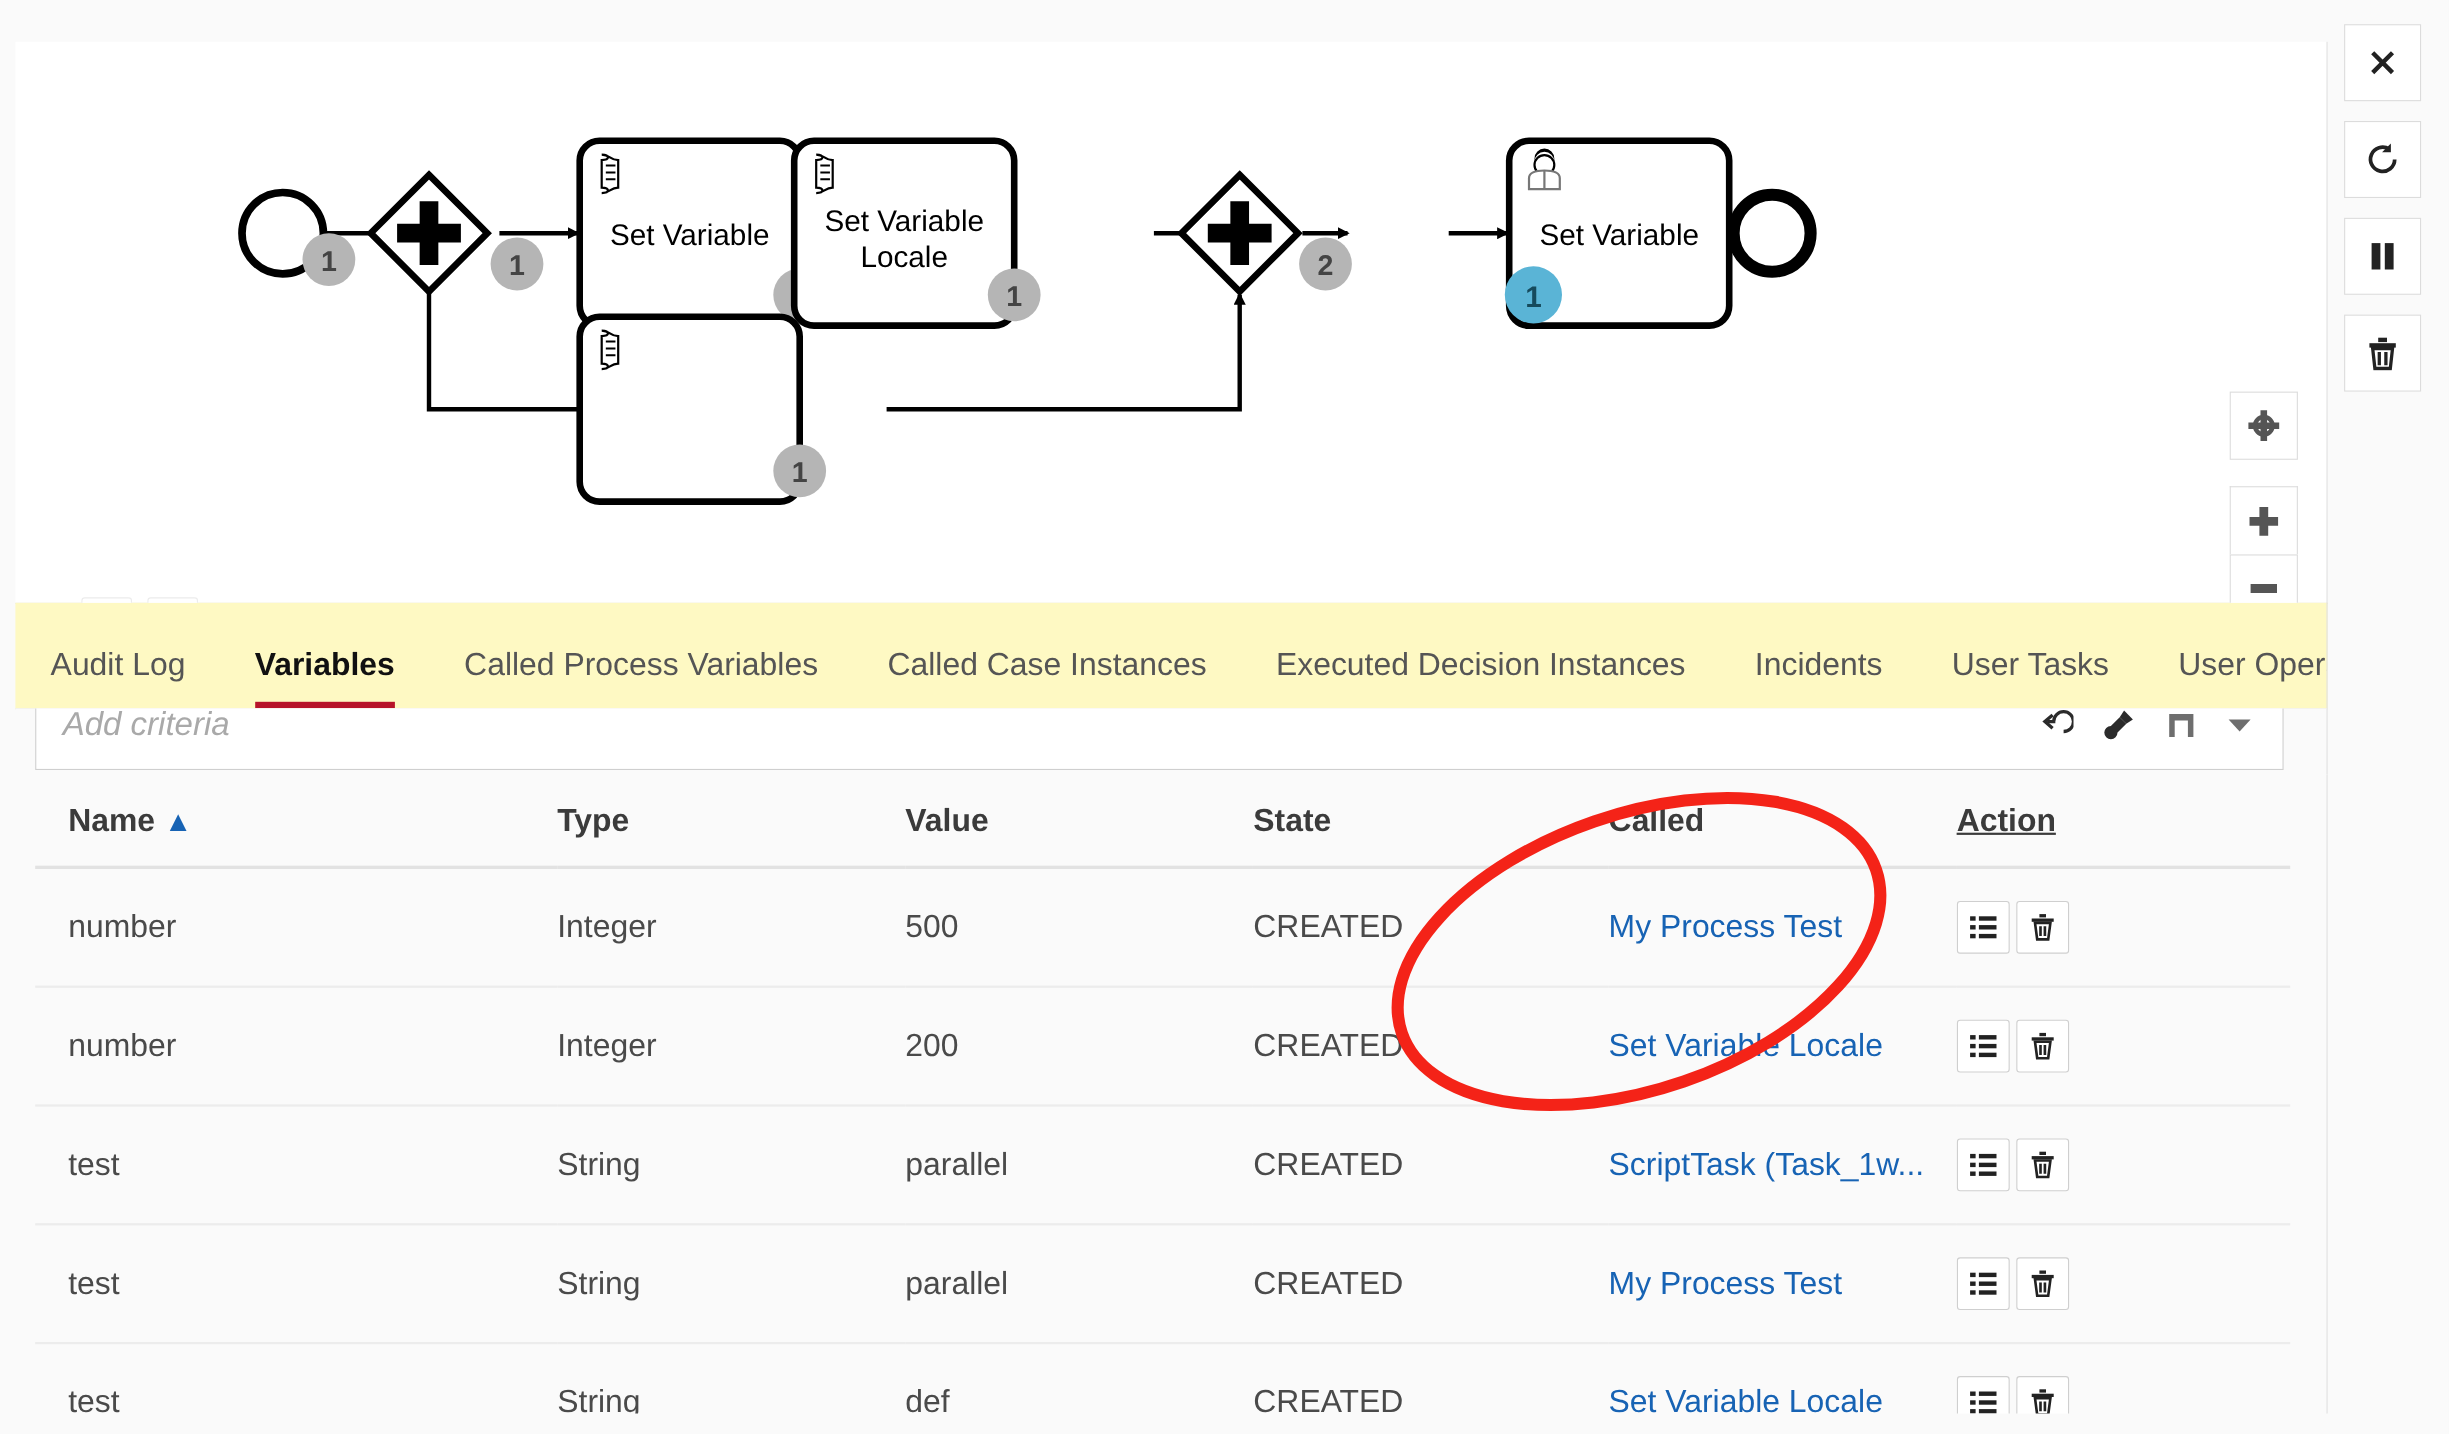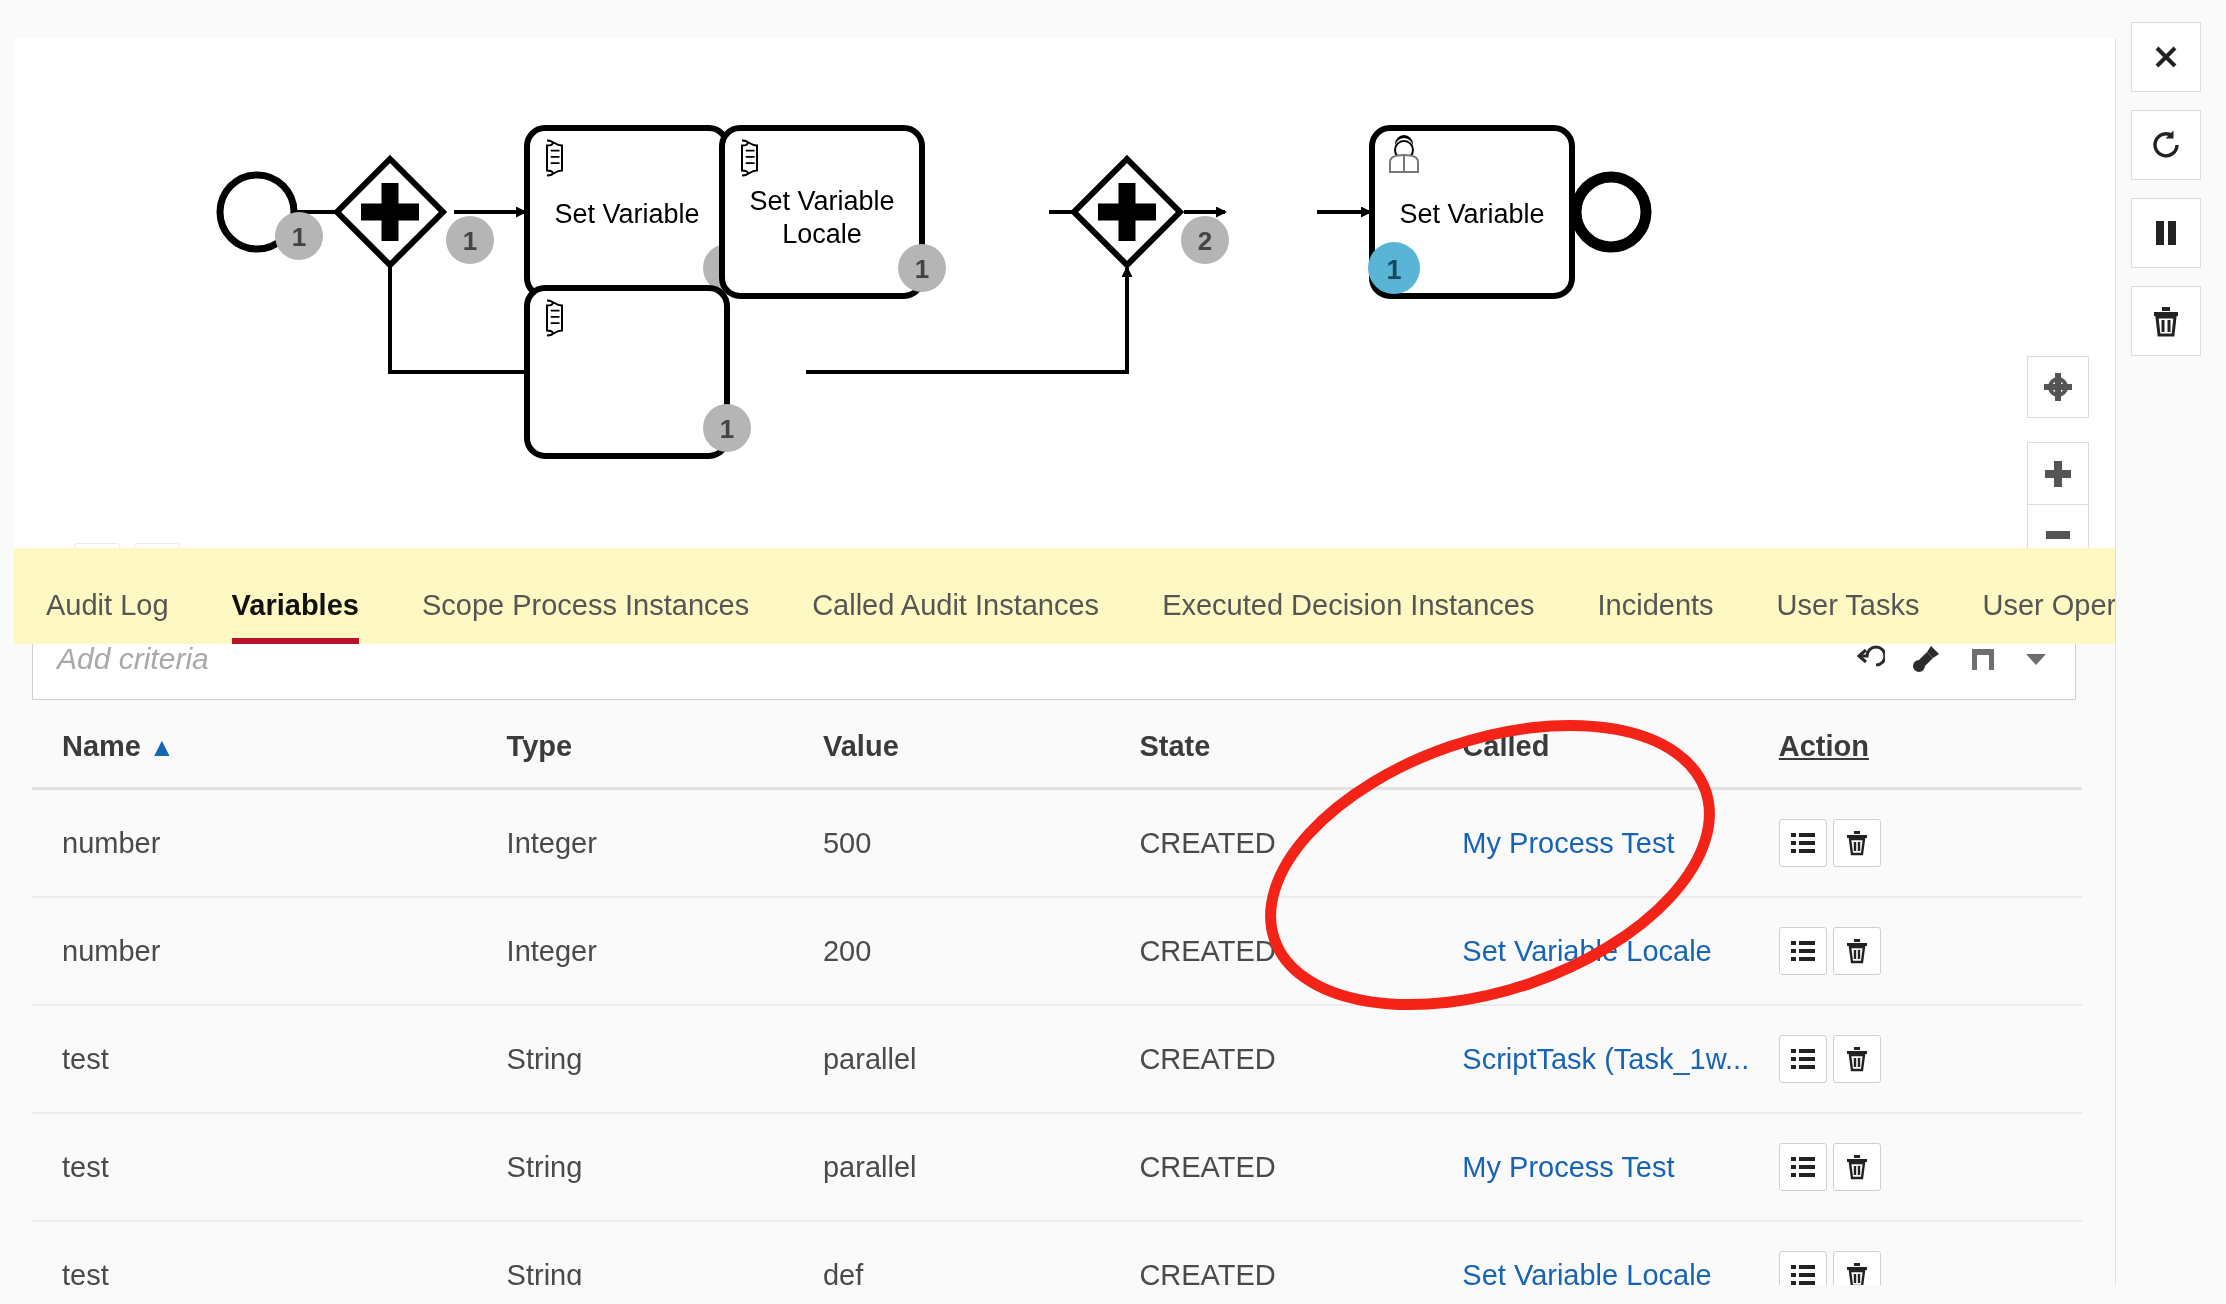--- a/index.html
+++ b/index.html
@@ -257,22 +257,22 @@
         <path d="M6,12 L24,12 L22,30 L8,30 z" fill="none" stroke="#222" stroke-width="3"></path>
         <path d="M12,15 L12,27 M18,15 L18,27" stroke="#222" stroke-width="3"></path>
       </svg>
     </div>
   </div>
 
   <div class="tabs-wrap">
     <div class="tabs">
       <div class="tab">Audit Log</div>
       <div class="tab active">Variables</div>
-      <div class="tab">Scope Process Instances</div>
-      <div class="tab">Called Audit Instances</div>
+      <div class="tab">Called Process Variables</div>
+      <div class="tab">Called Case Instances</div>
       <div class="tab">Executed Decision Instances</div>
       <div class="tab">Incidents</div>
       <div class="tab">User Tasks</div>
       <div class="tab">User Operat</div>
     </div>
   </div>
 
   <div class="filter-clip">
     <div class="filter-box">
       <div class="filter-placeholder">Add criteria</div>

